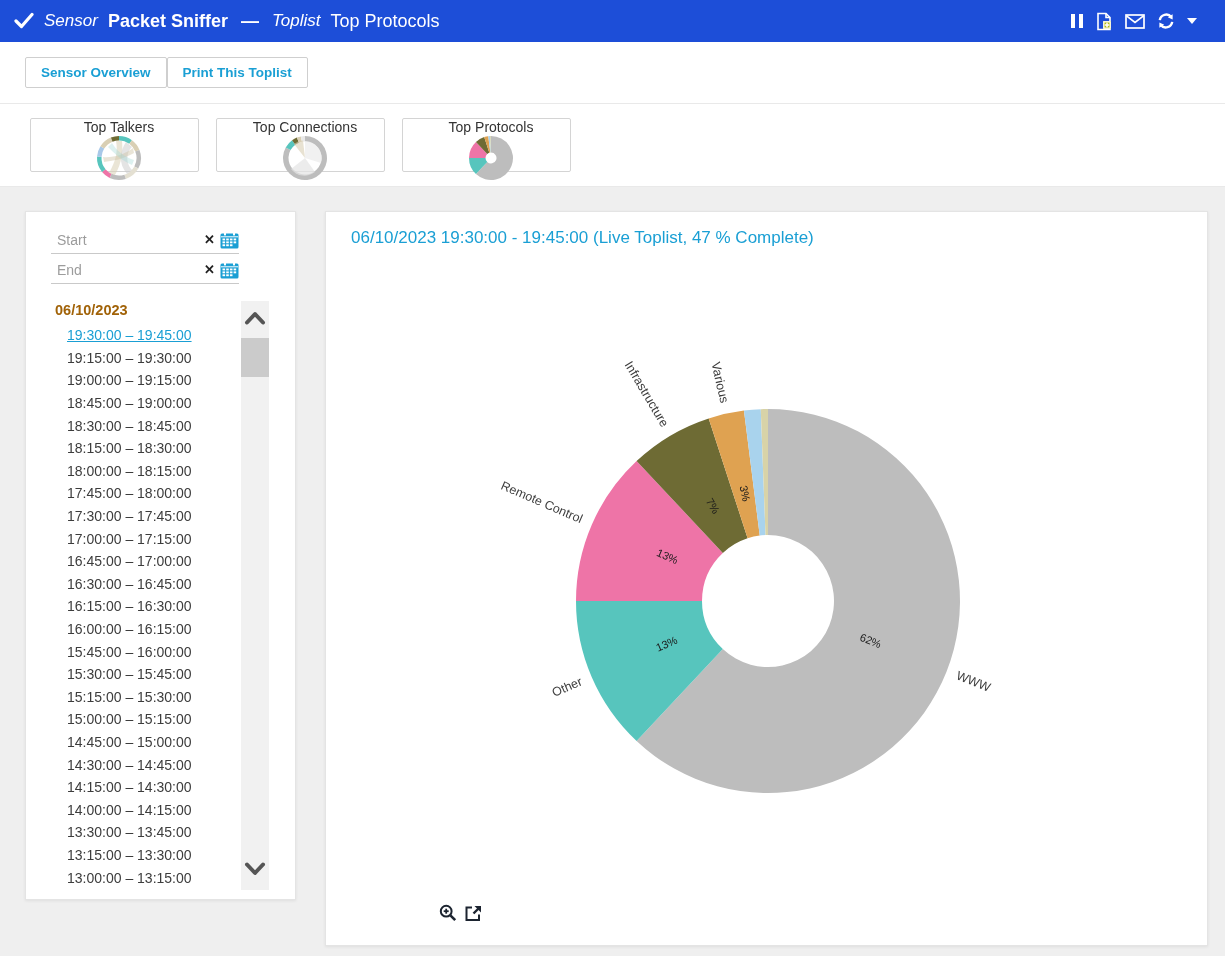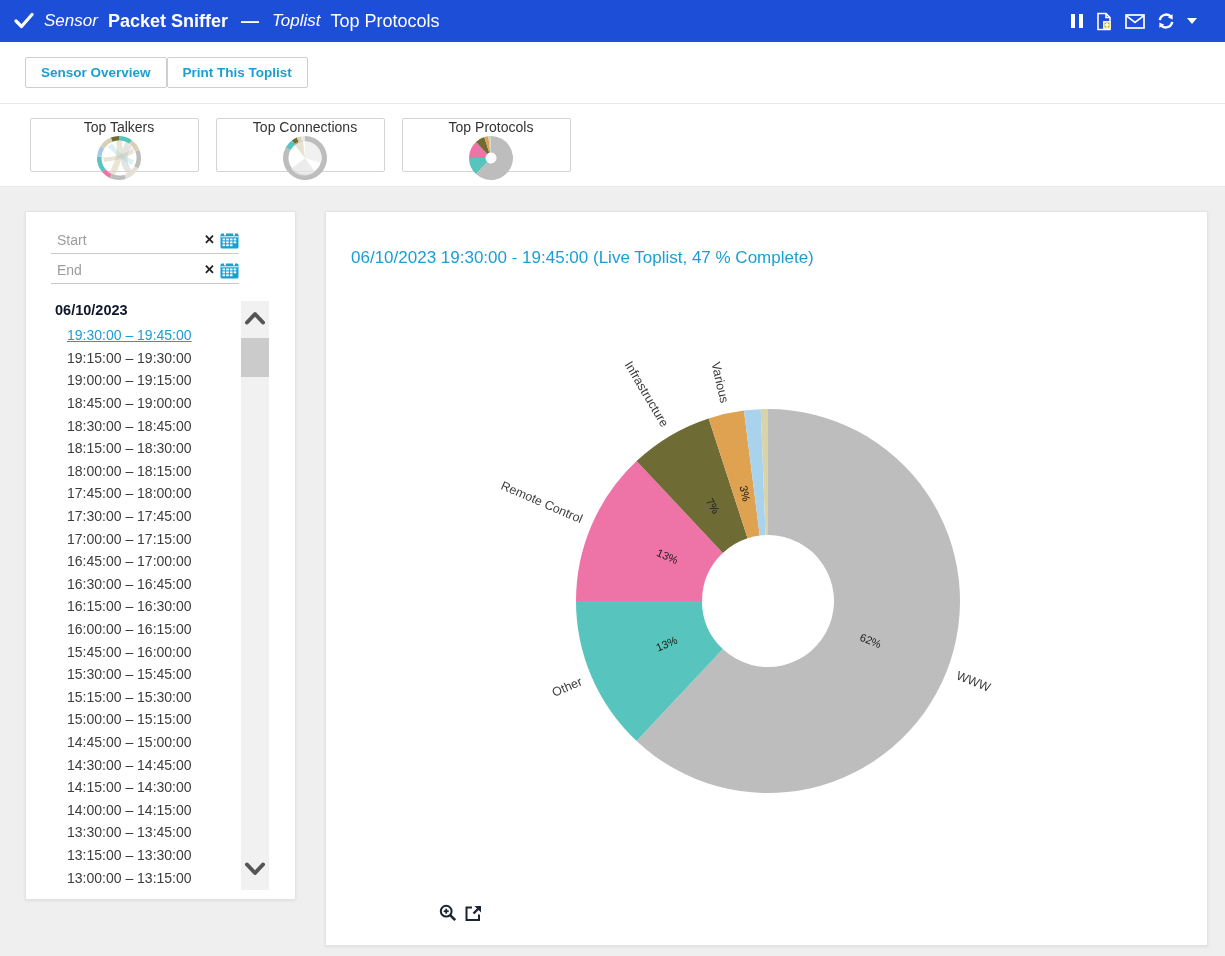--- a/index.html
+++ b/index.html
@@ -45,34 +45,34 @@
   
   .field{position:absolute;left:25px;width:188px;height:26px;border-bottom:1px solid #c9c9c9;
          display:flex;align-items:center;}
   .field-start{top:15px;} .field-end{top:45px;}
   .field input{border:none;outline:none;flex:1;min-width:0;font-size:14px;color:#333;
                background:transparent;padding:0 0 0 6px;font-family:"Liberation Sans",sans-serif;}
   .field input::placeholder{color:#9c9c9c;opacity:1;}
   .clear-x{font-size:13px;font-weight:bold;color:#222;margin:0 5px 2px 0;cursor:pointer;line-height:1;}
   .cal-btn{display:flex;align-items:center;cursor:pointer;}
 
-  .date-header{position:absolute;left:29px;top:90px;font-size:14.5px;font-weight:bold;color:#0f172a;}
+  .date-header{position:absolute;left:29px;top:90px;font-size:14.5px;font-weight:bold;color:#a16207;}
   .interval-list{position:absolute;left:29px;top:112px;width:182px;}
   .interval{height:22.6px;font-size:14px;color:#3c3c3c;white-space:nowrap;cursor:pointer;
             display:flex;align-items:center;margin-left:12px;}
   .interval.selected{color:#1a9fd4;text-decoration:underline;}
 
   
   .scrollbar{position:absolute;left:215px;top:89px;width:28px;height:589px;background:#f1f1f1;}
   .sb-up{position:absolute;top:9px;left:2px;cursor:pointer;}
   .sb-down{position:absolute;bottom:9px;left:2px;cursor:pointer;}
   .sb-thumb{position:absolute;top:37px;left:0;width:28px;height:39px;background:#cbcbcb;cursor:pointer;}
 
   
-  .chart-title{position:absolute;left:25px;top:36px;font-size:17px;color:#1a9fd4;white-space:nowrap;}
+  .chart-title{position:absolute;left:25px;top:16px;font-size:17px;color:#1a9fd4;white-space:nowrap;}
   #donut-svg{position:absolute;left:0;top:0;}
   #donut-svg text{font-family:"Liberation Sans",sans-serif;}
   .pct-label{font-size:11px;fill:#1a1a1a;}
   .slice-label{font-size:12.5px;fill:#3d3d3d;}
   .chart-footer{position:absolute;left:113px;top:692px;display:flex;gap:8px;align-items:center;}
   .chart-footer .icon-btn{cursor:pointer;display:flex;}
 </style>
 </head>
 <body>
 

